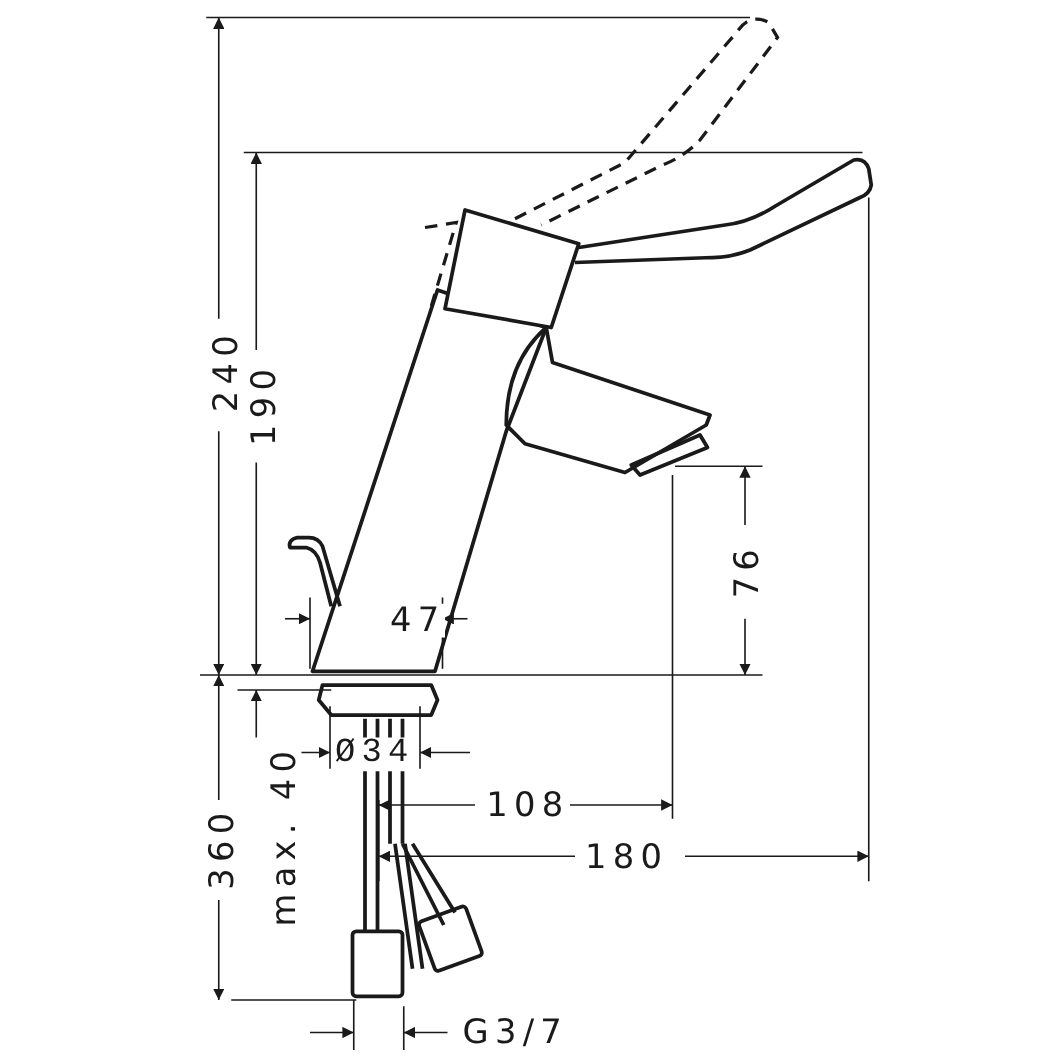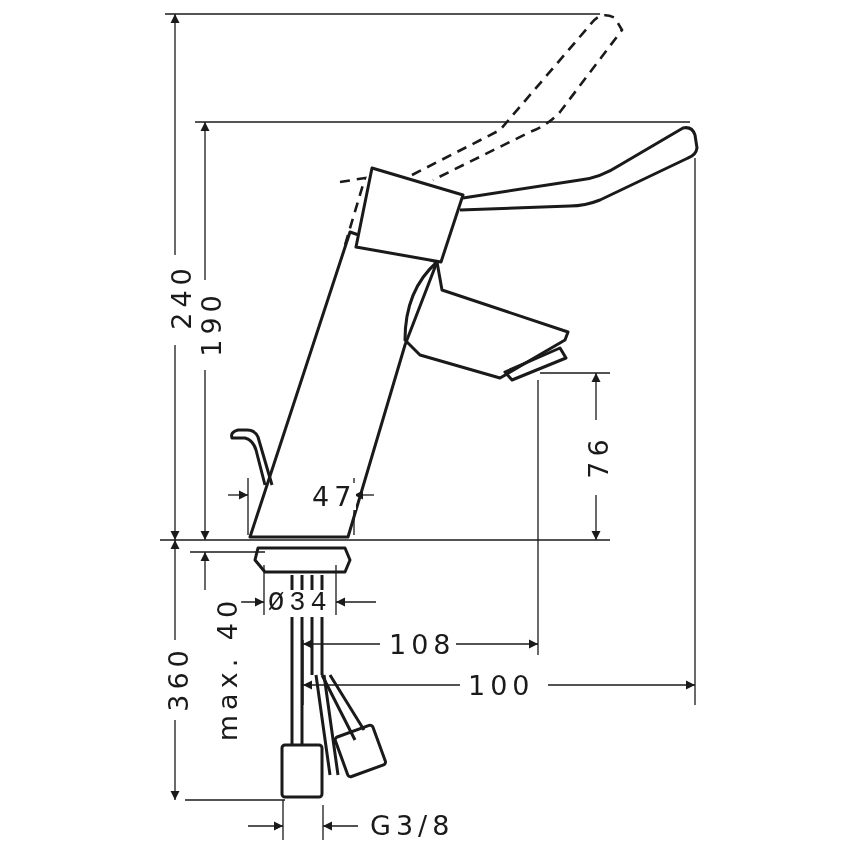--- a/index.html
+++ b/index.html
@@ -97,15 +97,15 @@
   </svg>
 
   <div class="dim-label vert" style="left:148px;top:283px;">240</div>
   <div class="dim-label vert" style="left:178px;top:310px;">190</div>
   <div class="dim-label vert" style="left:576px;top:443px;">76</div>
   <div class="dim-label" style="left:290px;top:483px;margin-left:22px;">47</div>
   <div class="dim-label" style="left:268px;top:590px;font-family:Liberation Mono, monospace;">Ø34</div>
   <div class="dim-label vert" style="left:155px;top:655px;">max. 40</div>
   <div class="dim-label vert" style="left:145px;top:665px;">360</div>
   <div class="dim-label" style="left:389px;top:631px;">108</div>
-  <div class="dim-label" style="left:468px;top:672px;">100</div>
-  <div class="dim-label" style="left:370px;top:812px;">G3/8</div>
+  <div class="dim-label" style="left:468px;top:672px;">180</div>
+  <div class="dim-label" style="left:370px;top:812px;">G3/7</div>
 </div>
 
 </body></html>

